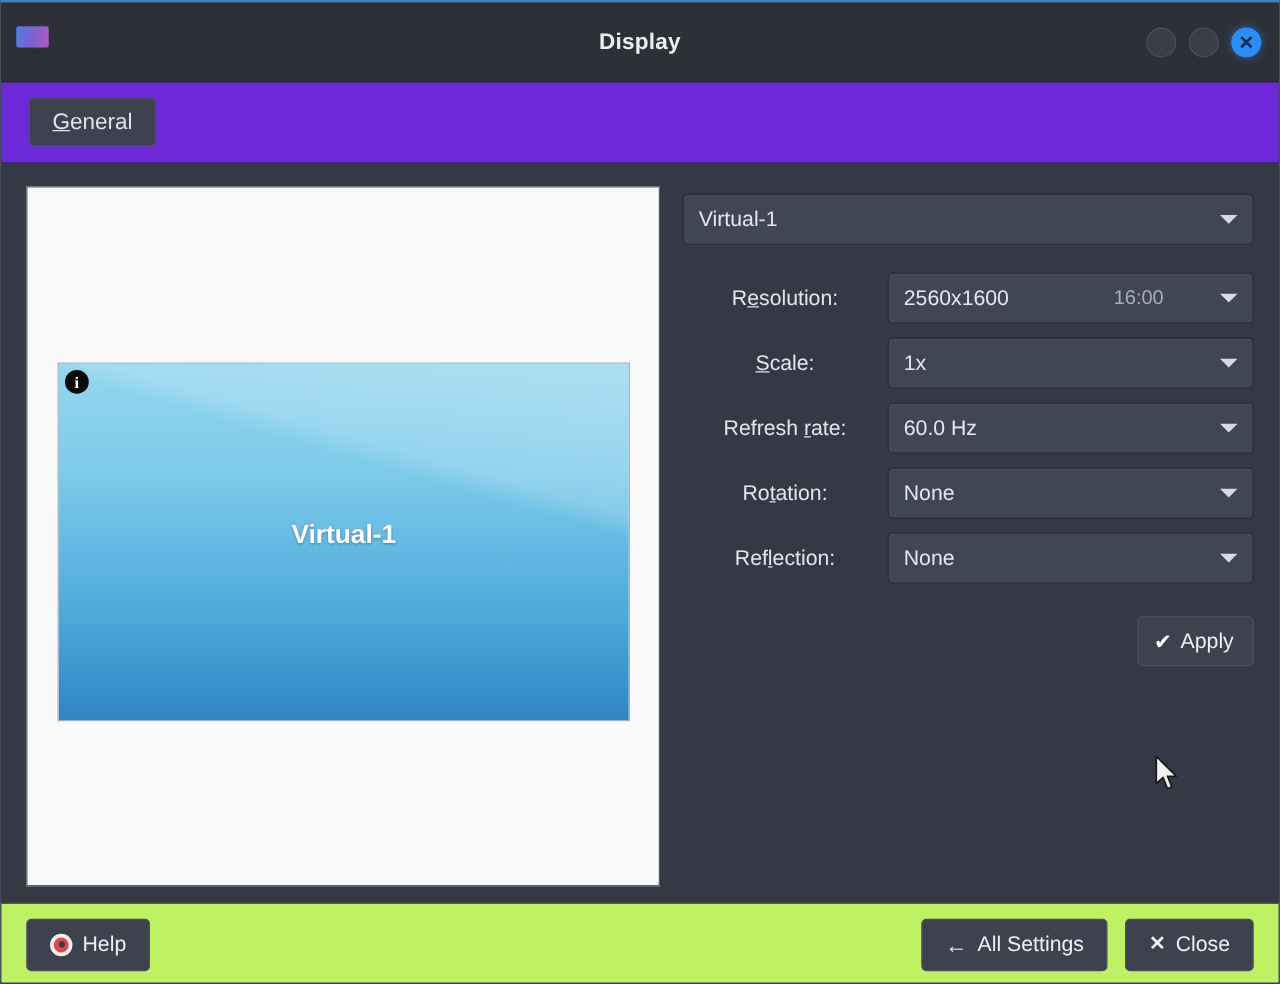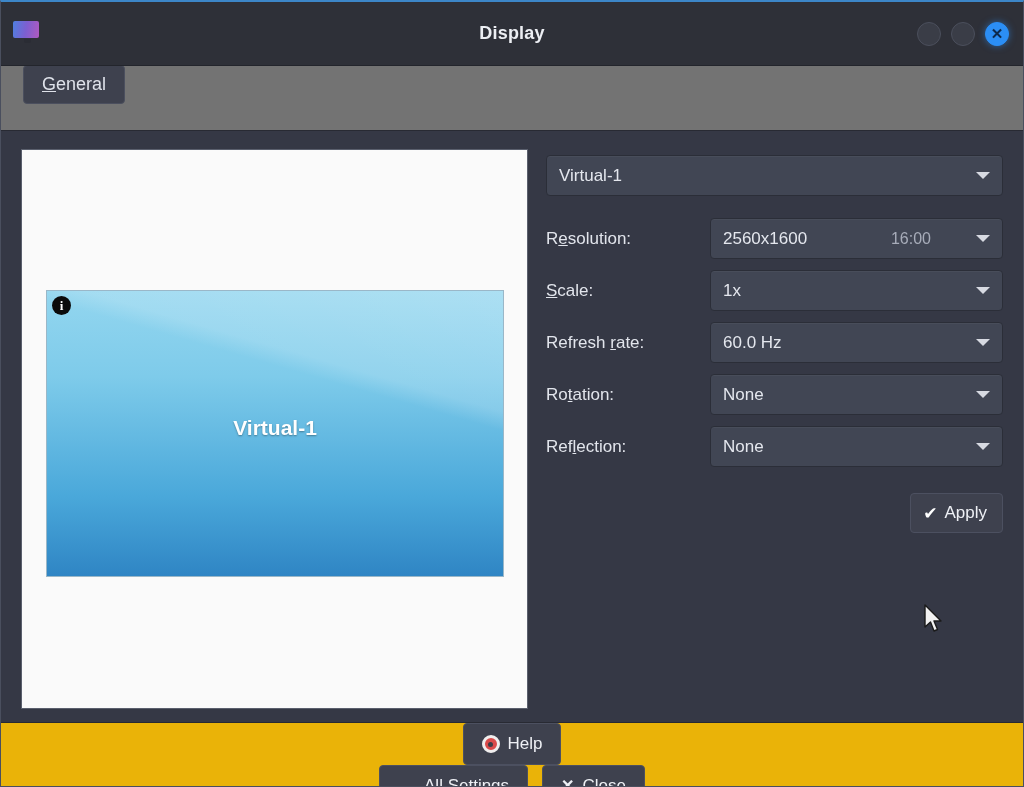--- a/index.html
+++ b/index.html
@@ -83,23 +83,23 @@
     font-weight: bold;
     display: flex;
     align-items: center;
     justify-content: center;
     box-shadow: 0 0 7px rgba(43,142,245,0.55);
   }
 
   
   .tabbar {
     height: 66px;
-    background: #737373;
-    display: flex;
-    align-items: flex-start;
+    background: #6d28d9;
+    display: flex;
+    align-items: center;
     padding-left: 22px;
     box-sizing: border-box;
     border-bottom: 1px solid #282a33;
     gap: 40px;
   }
   .tab {
     font-size: 18px;
     color: #dfe2ea;
     padding: 9px 19px;
     border-radius: 4px;
@@ -217,21 +217,21 @@
   }
   .output-combo { margin-bottom: 22px; }
 
   .row {
     display: flex;
     align-items: center;
     margin-bottom: 11px;
   }
   .row .label {
     width: 164px;
-    text-align: left;
+    text-align: center;
     color: #e2e5ec;
     font-size: 17px;
     box-sizing: border-box;
     flex: none;
   }
   .row .combo { flex: 1; gap: 35px; }
   .row.resolution .combo { margin-right: 0; }
 
   .apply-row {
     display: flex;
@@ -263,27 +263,26 @@
     left: 922px;
     top: 473px;
     width: 22px;
     height: 30px;
     pointer-events: none;
   }
 
   
   .footer {
     height: 66px;
-    background: #eab308;
+    background: #bef264;
     border-top: 1px solid #282a33;
     display: flex;
     align-items: center;
     padding: 0 20px;
     box-sizing: border-box;
-    flex-direction: column;
   }
   .btn {
     background: #3e414e;
     border: 1px solid #4c5060;
     border-radius: 4px;
     color: #eef0f5;
     font-size: 17px;
     padding: 10px 18px;
     display: flex;
     align-items: center;

